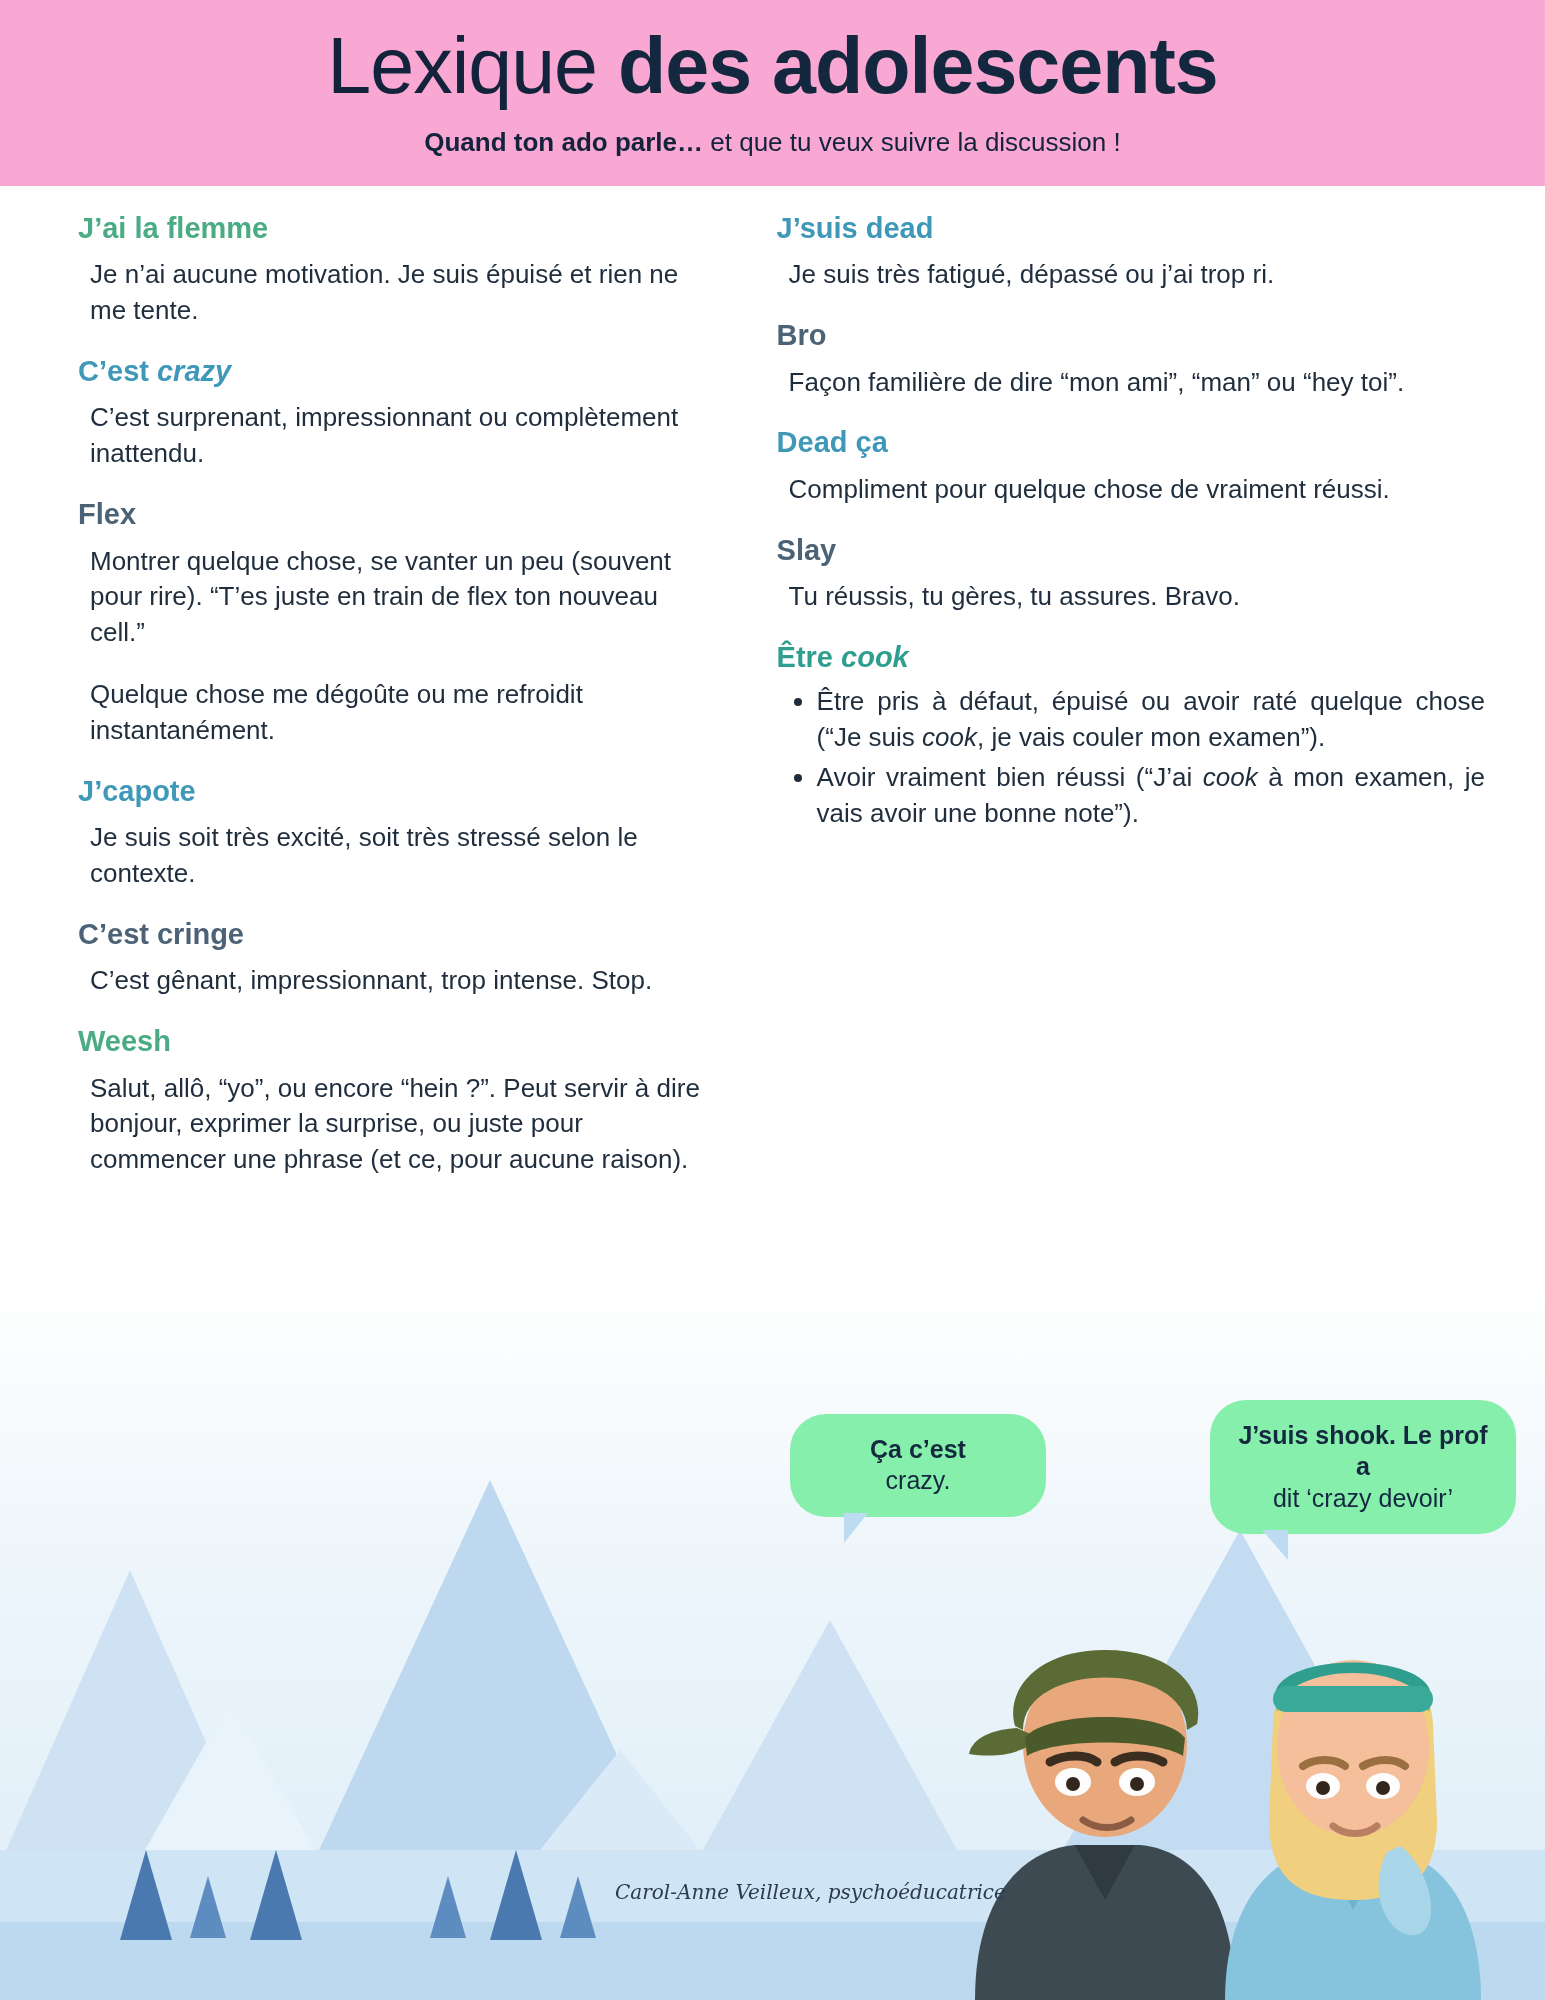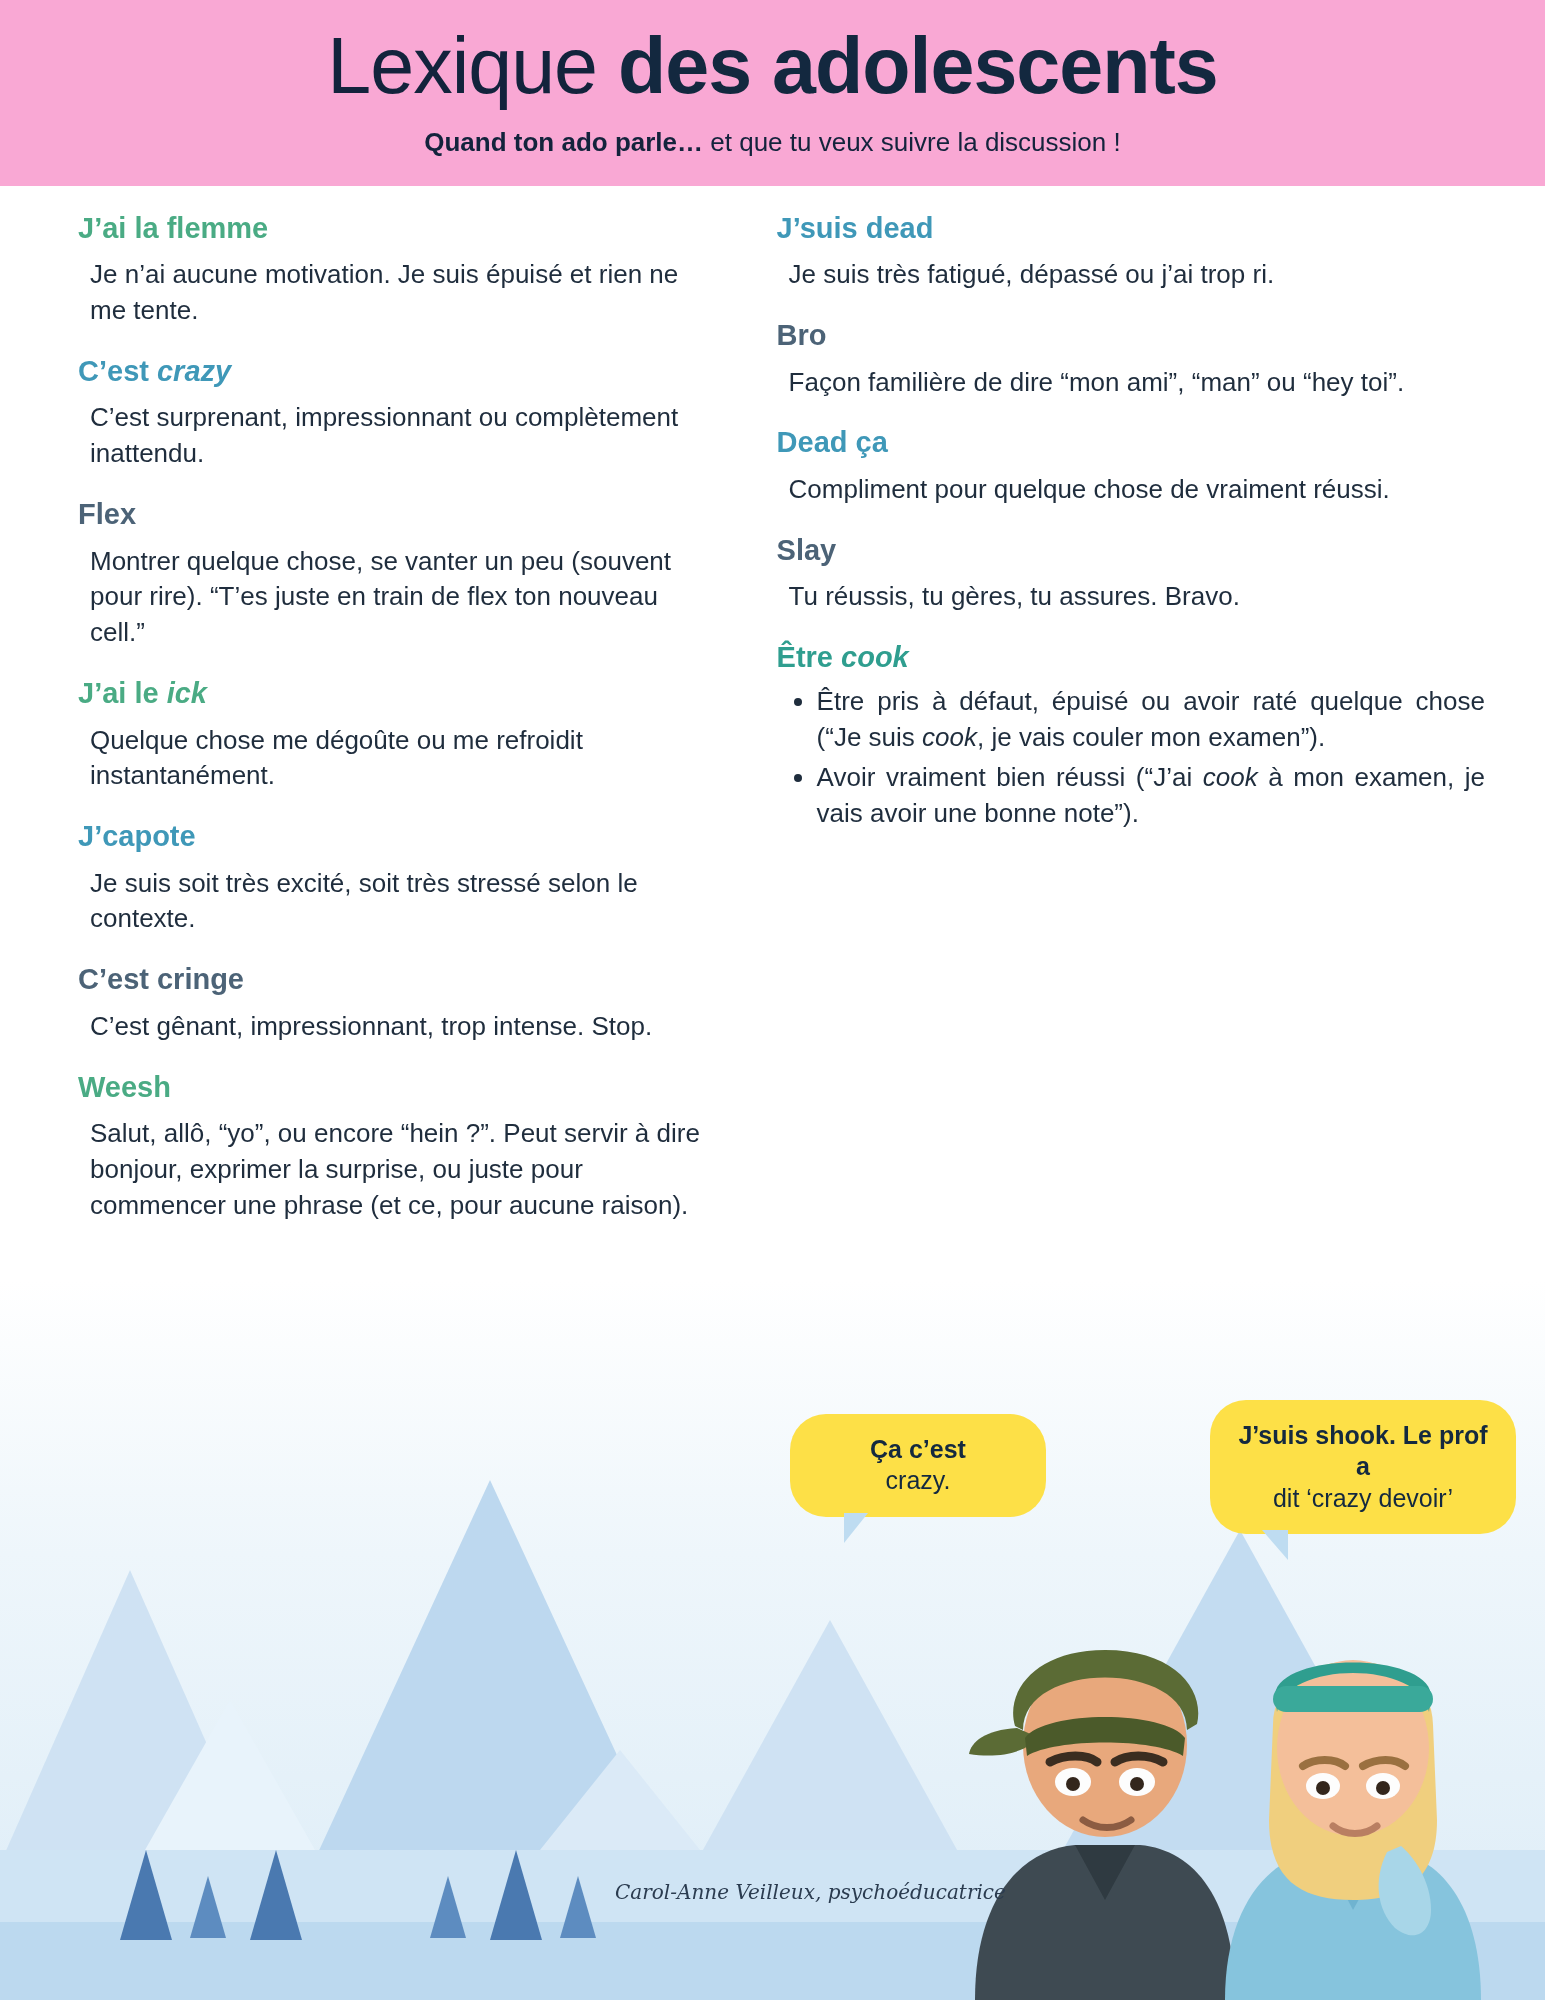--- a/index.html
+++ b/index.html
@@ -145,21 +145,21 @@
   .tree.small {
     border-left-width: 18px;
     border-right-width: 18px;
     border-bottom-width: 62px;
     border-bottom-color: #5d8cc0;
   }
 
   
   .bubble {
     position: absolute;
-    background: #fde047;
+    background: #86efac;
     border-radius: 36px;
     padding: 20px 28px;
     font-size: 25px;
     line-height: 1.25;
     color: #14293f;
     text-align: center;
     z-index: 12;
   }
   .bubble .strong { font-weight: 700; }
   .bubble:after {
@@ -290,21 +290,20 @@
       <div class="entry-term c-blue">C’est <em>crazy</em></div>
       <div class="entry-def">C’est surprenant, impressionnant ou complètement inattendu.</div>
     </div>
 
     <div class="entry">
       <div class="entry-term c-slate">Flex</div>
       <div class="entry-def">Montrer quelque chose, se vanter un peu (souvent pour rire). “T’es juste en train de flex ton nouveau cell.”</div>
     </div>
 
     <div class="entry">
-      <div class="entry-term c-green">J’ai le <em>ick</em></div>
       <div class="entry-def">Quelque chose me dégoûte ou me refroidit instantanément.</div>
     </div>
 
     <div class="entry">
       <div class="entry-term c-blue">J’capote</div>
       <div class="entry-def">Je suis soit très excité, soit très stressé selon le contexte.</div>
     </div>
 
     <div class="entry">
       <div class="entry-term c-slate">C’est cringe</div>

